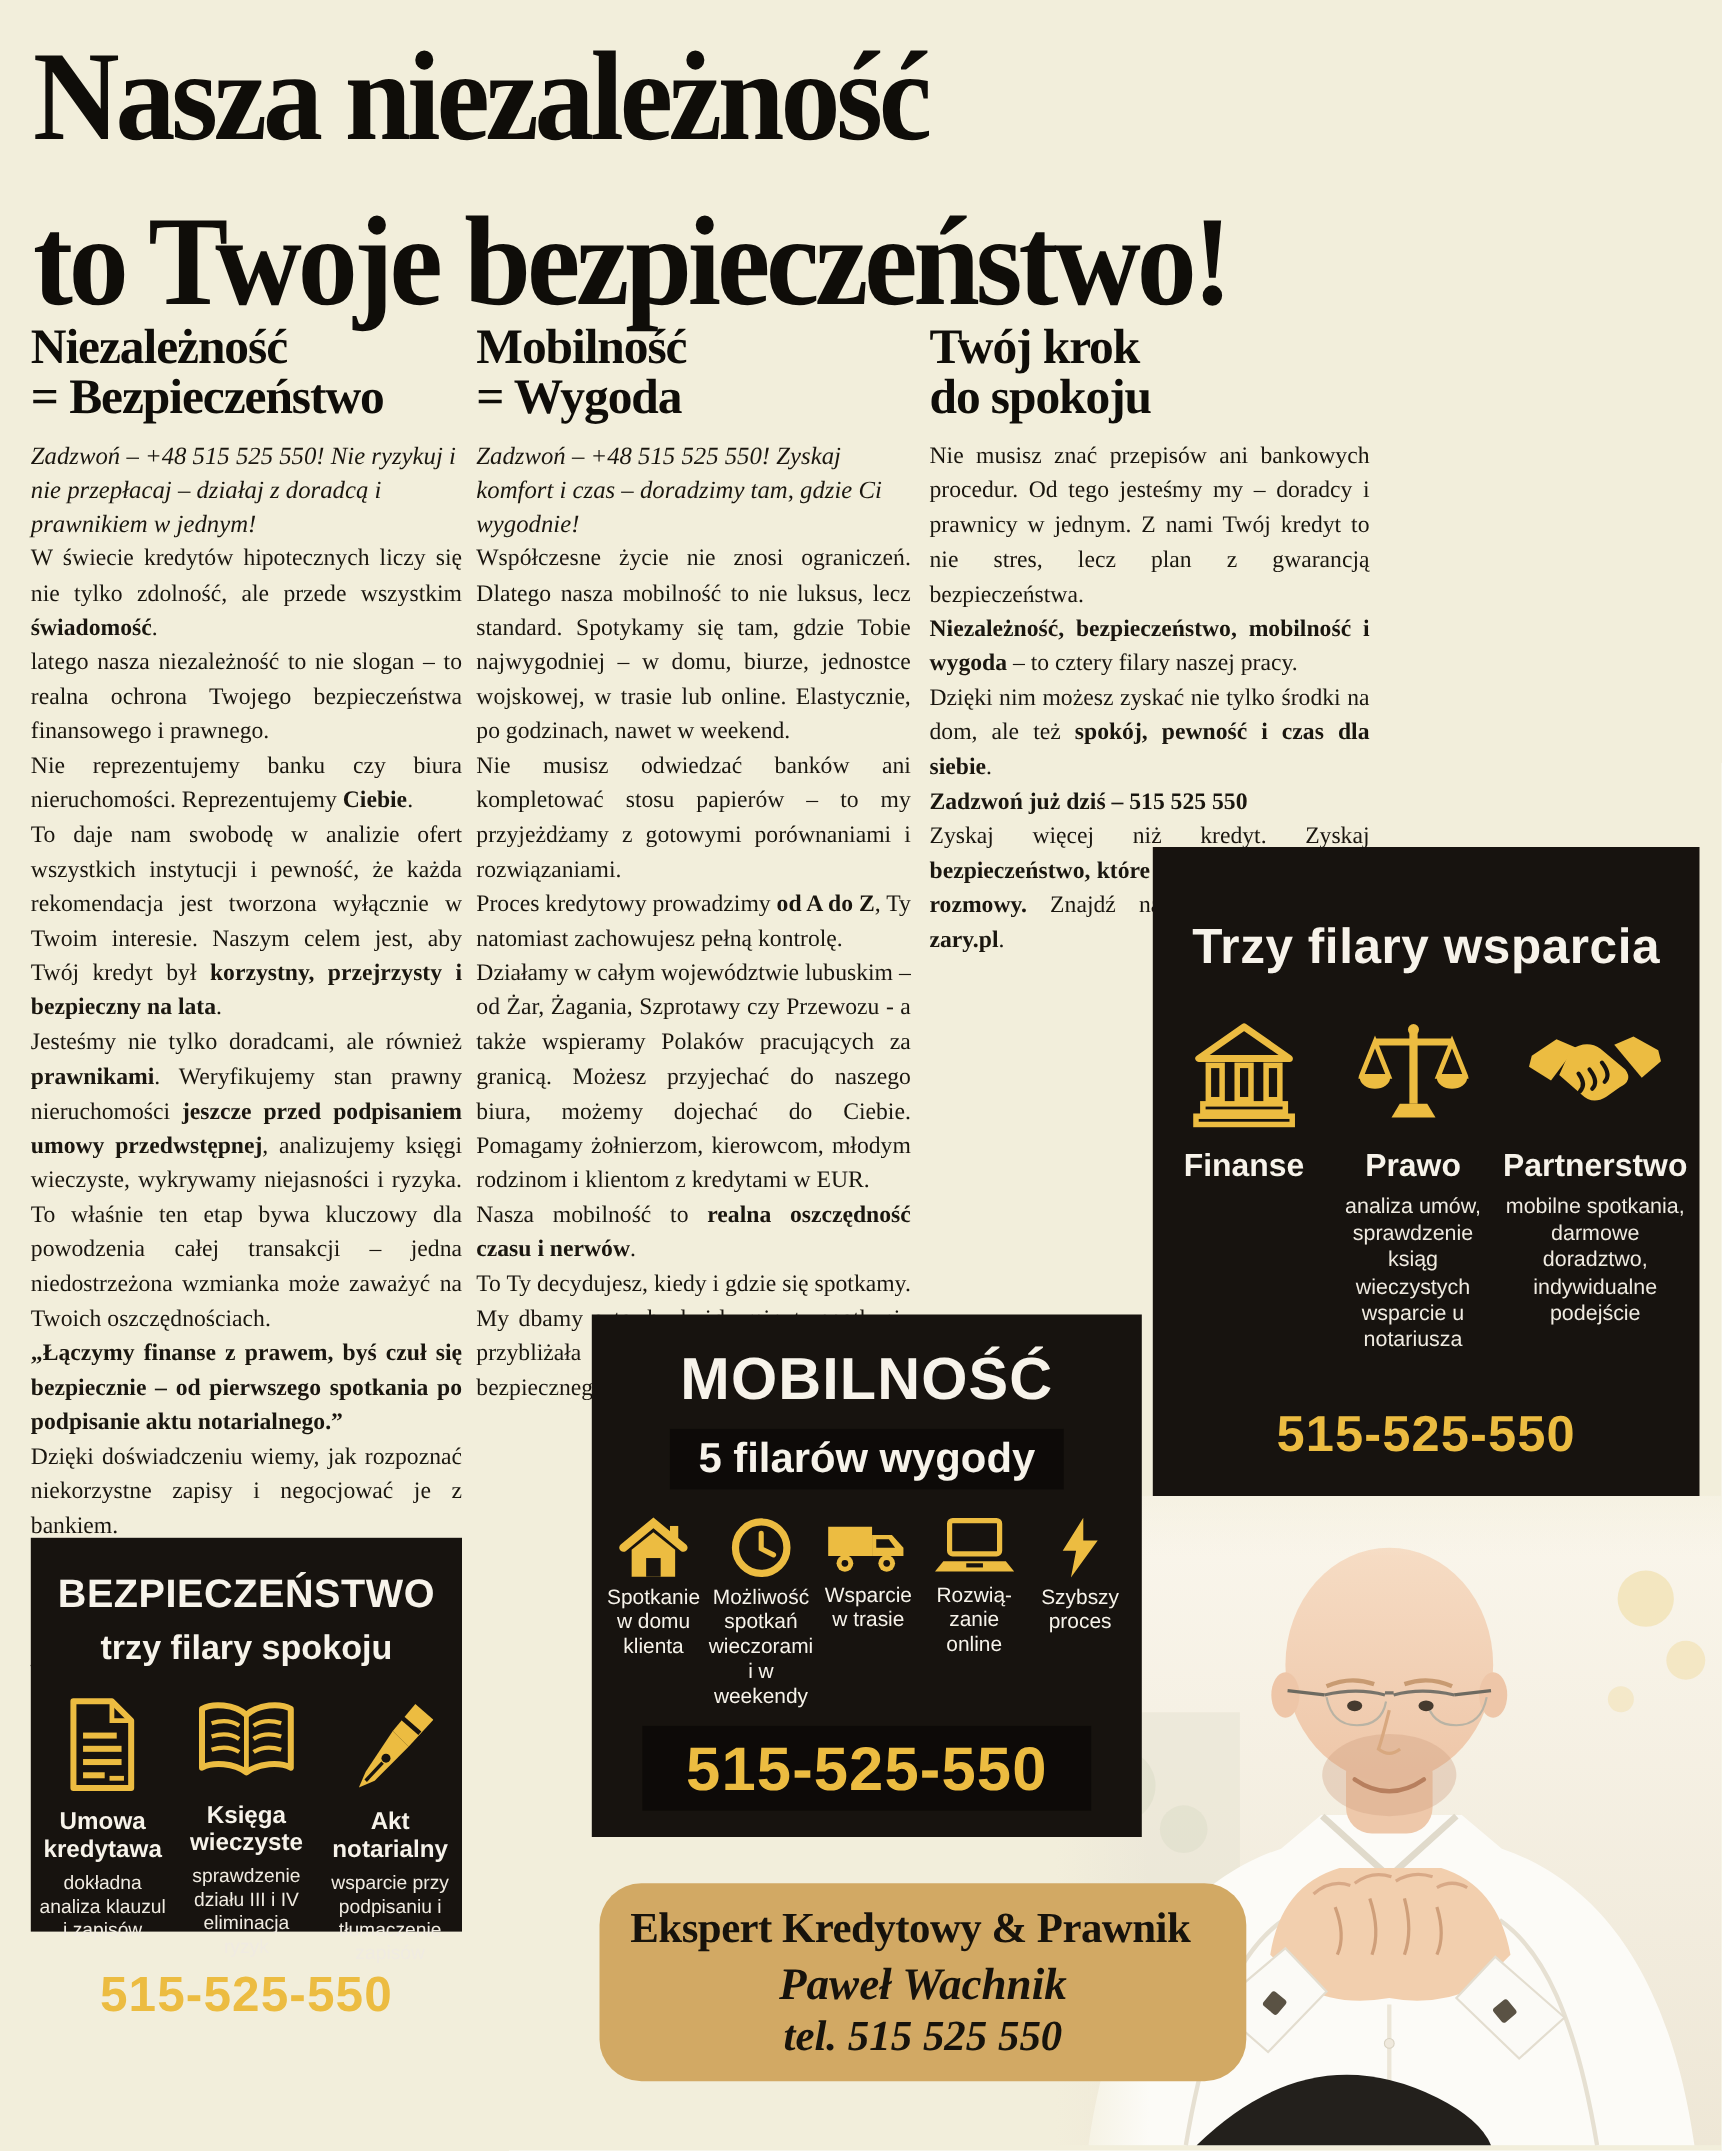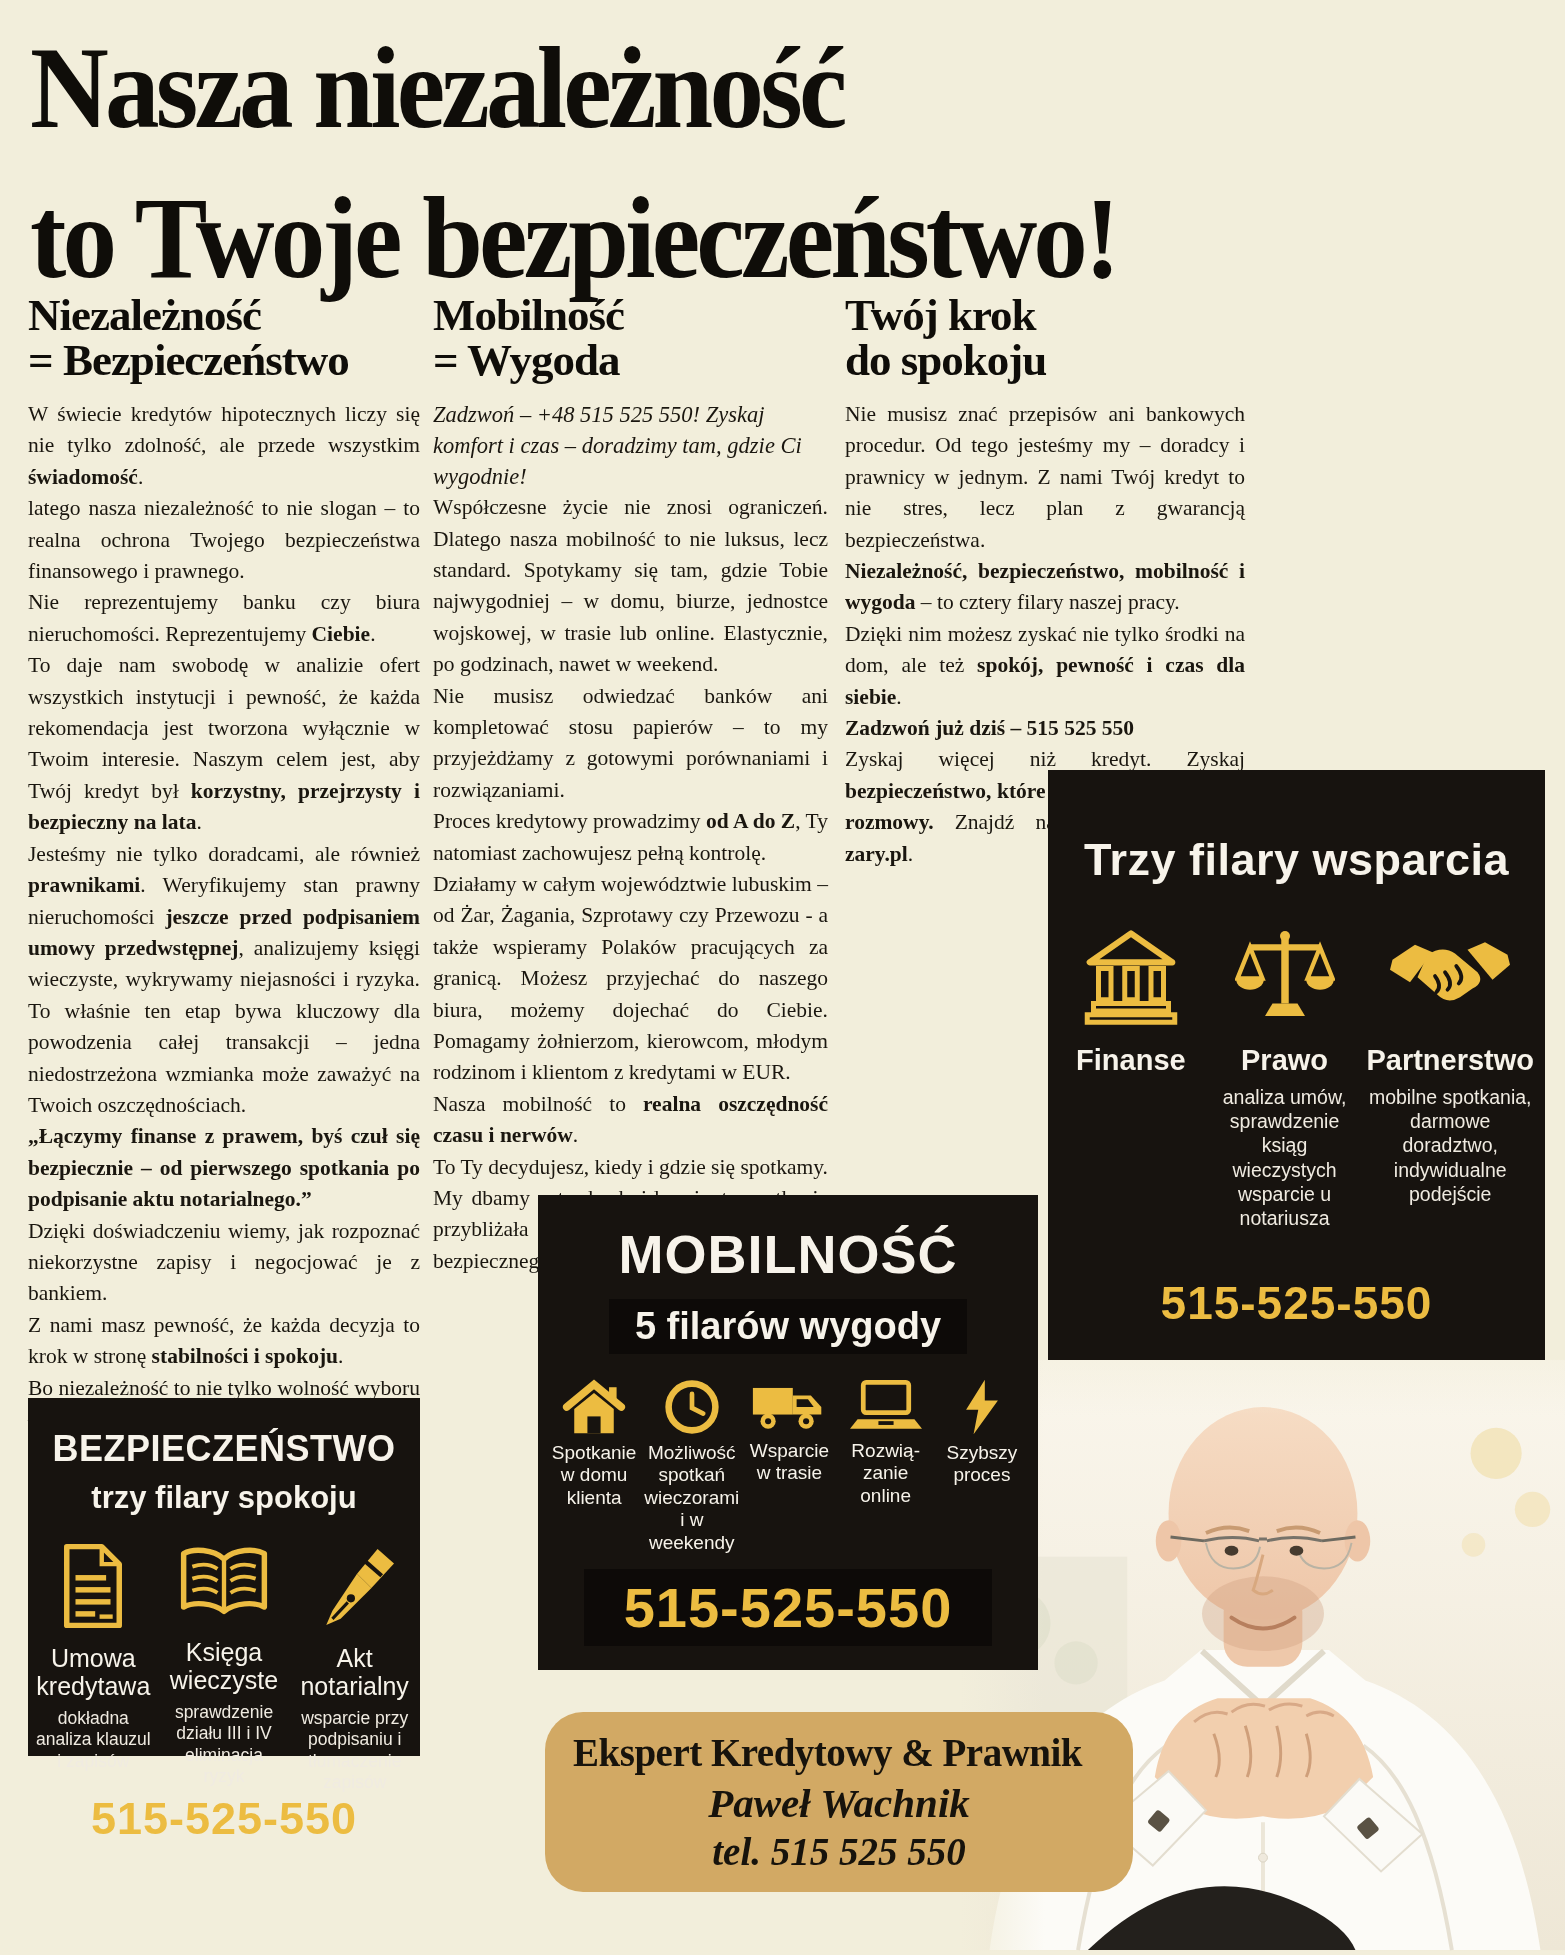--- a/index.html
+++ b/index.html
@@ -39,21 +39,21 @@
     position:absolute; background:#17130f; color:#f7f3ea;
     font-family:"Liberation Sans", sans-serif; z-index:2;
     display:flex; flex-direction:column; align-items:center;
   }
   .gold{color:#ecbc41;}
   #box-security{left:28px; top:1398px; width:392px; height:358px;}
   #box-security .bx-title{font-size:36px; font-weight:700; letter-spacing:.5px; margin-top:30px;}
   #box-security .bx-sub{font-size:31px; font-weight:700; margin-top:10px;}
   #box-security .items{display:flex; width:100%; margin-top:26px;}
   #box-security .item{flex:1 1 0; display:flex; flex-direction:column; align-items:center; text-align:center; padding:0 4px;}
-  #box-security .item .nm{font-size:25px; font-weight:400; line-height:1.12; margin-top:14px;}
+  #box-security .item .nm{font-size:22px; font-weight:700; line-height:1.12; margin-top:14px;}
   #box-security .item .ds{font-size:17.5px; line-height:1.22; margin-top:8px; color:#f0ebe1;}
   #box-security .phone{font-size:45px; font-weight:700; margin-top:auto; margin-bottom:26px; letter-spacing:1px;}
 
   #box-mobility{left:538px; top:1195px; width:500px; height:475px;}
   #box-mobility .bx-title{font-size:54px; font-weight:700; letter-spacing:1px; margin-top:28px;}
   #box-mobility .bx-sub{
     font-size:38px; font-weight:700; margin-top:14px; background:#0d0a08;
     padding:6px 26px;
   }
   #box-mobility .items{display:flex; width:100%; margin-top:24px; padding:0 8px; box-sizing:border-box;}
@@ -103,20 +103,21 @@
   <div class="headline">
     <span class="hl">Nasza niezależność</span>
     <span class="hl">to Twoje bezpieczeństwo!</span>
   </div>
 
   <div class="col" id="col1">
     <h2>
       <span>Niezależność</span>
       <span>= Bezpieczeństwo</span>
     </h2>
+    <p class="lead">Zadzwoń – +48 515 525 550! Nie ryzykuj i nie przepłacaj – działaj z doradcą i prawnikiem w jednym!</p>
     <p class="body"><span>W świecie kredytów hipotecznych liczy się nie tylko zdolność, ale przede wszystkim </span><span class="b">świadomość</span><span>.</span></p>
     <p class="body"><span>latego nasza niezależność to nie slogan – to realna ochrona Twojego bezpieczeństwa finansowego i prawnego.</span></p>
     <p class="body"><span>Nie reprezentujemy banku czy biura nieruchomości. Reprezentujemy </span><span class="b">Ciebie</span><span>.</span></p>
     <p class="body"><span>To daje nam swobodę w analizie ofert wszystkich instytucji i pewność, że każda rekomendacja jest tworzona wyłącznie w Twoim interesie. Naszym celem jest, aby Twój kredyt był </span><span class="b">korzystny, przejrzysty i bezpieczny na lata</span><span>.</span></p>
     <p class="body"><span>Jesteśmy nie tylko doradcami, ale również </span><span class="b">prawnikami</span><span>. Weryfikujemy stan prawny nieruchomości </span><span class="b">jeszcze przed podpisaniem umowy przedwstępnej</span><span>, analizujemy księgi wieczyste, wykrywamy niejasności i ryzyka. To właśnie ten etap bywa kluczowy dla powodzenia całej transakcji – jedna niedostrzeżona wzmianka może zaważyć na Twoich oszczędnościach.</span></p>
     <p class="body"><span class="b">„Łączymy finanse z prawem, byś czuł się bezpiecznie – od pierwszego spotkania po podpisanie aktu notarialnego.”</span></p>
     <p class="body"><span>Dzięki doświadczeniu wiemy, jak rozpoznać niekorzystne zapisy i negocjować je z bankiem.</span></p>
     <p class="body"><span>Z nami masz pewność, że każda decyzja to krok w stronę </span><span class="b">stabilności i spokoju</span><span>.</span></p>
     <p class="body"><span>Bo niezależność to nie tylko wolność wyboru – to gwarancja bezpieczeństwa dla Ciebie i Twojej rodziny.</span></p>
   </div>

